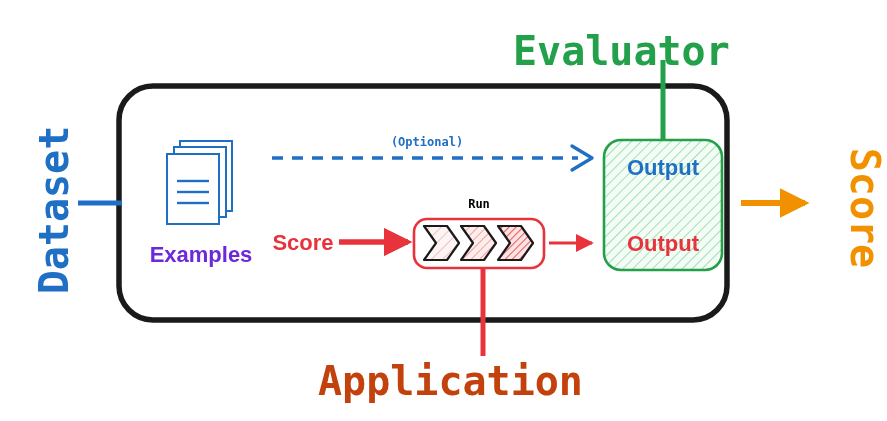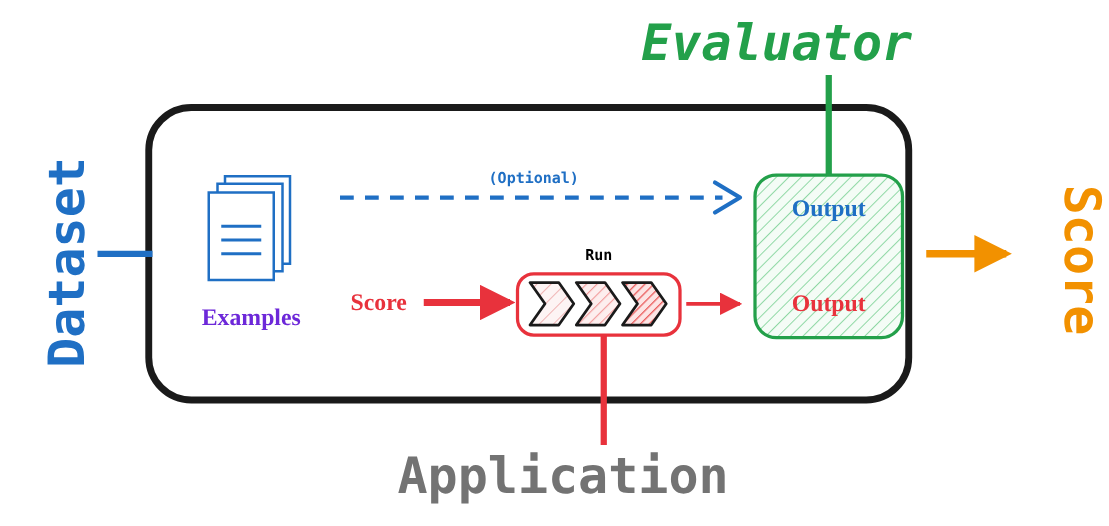--- a/index.html
+++ b/index.html
@@ -27,23 +27,23 @@
     display: block;
   }
   .big-label {
     font-family: "DejaVu Sans Mono", monospace;
     font-weight: bold;
     font-size: 40px;
     letter-spacing: 0px;
     white-space: nowrap;
   }
   .mono-label {
-    font-family: Liberation Serif, serif;
+    font-family: Liberation Sans, sans-serif;
     font-weight: bold;
-    font-size: 19px;
+    font-size: 22px;
     white-space: nowrap;
   }
   .mono-small {
     font-family: "DejaVu Sans Mono", monospace;
     font-weight: bold;
     font-size: 12px;
     white-space: nowrap;
   }
 </style>
 </head>
@@ -127,28 +127,28 @@
     <rect x="604" y="140" rx="17" ry="17" width="118" height="130" fill="url(#greenHatch)" stroke="#23a04a" stroke-width="2.6"></rect>
 
   </svg>
 
   <div style="position:absolute; left:-46px; top:187px; width:200px; height:46px;
               transform: rotate(-90deg); display:flex; align-items:center;
               justify-content:center;">
     <span class="big-label" style="color:#1f6fc4;">Dataset</span>
   </div>
 
-  <div style="position:absolute; left:513px; top:12px; width:300px; height:46px;
-              display:flex; align-items:center; justify-content:flex-start;font-style:italic;">
+  <div style="position:absolute; left:513px; top:28px; width:300px; height:46px;
+              display:flex; align-items:center; justify-content:flex-start;">
     <span class="big-label" style="color:#23a04a;">Evaluator</span>
   </div>
 
   <div style="position:absolute; left:318px; top:357px; width:400px; height:48px;
               display:flex; align-items:center; justify-content:flex-start;">
-    <span class="big-label" style="color:#737373;">Application</span>
+    <span class="big-label" style="color:#c2410c;">Application</span>
   </div>
 
   <div style="position:absolute; left:785px; top:185px; width:160px; height:46px;
               transform: rotate(90deg); display:flex; align-items:center;
               justify-content:center;">
     <span class="big-label" style="color:#f29100;">Score</span>
   </div>
 
   <div style="position:absolute; left:146px; top:242px; width:110px; height:26px;
               display:flex; align-items:center; justify-content:center;">

